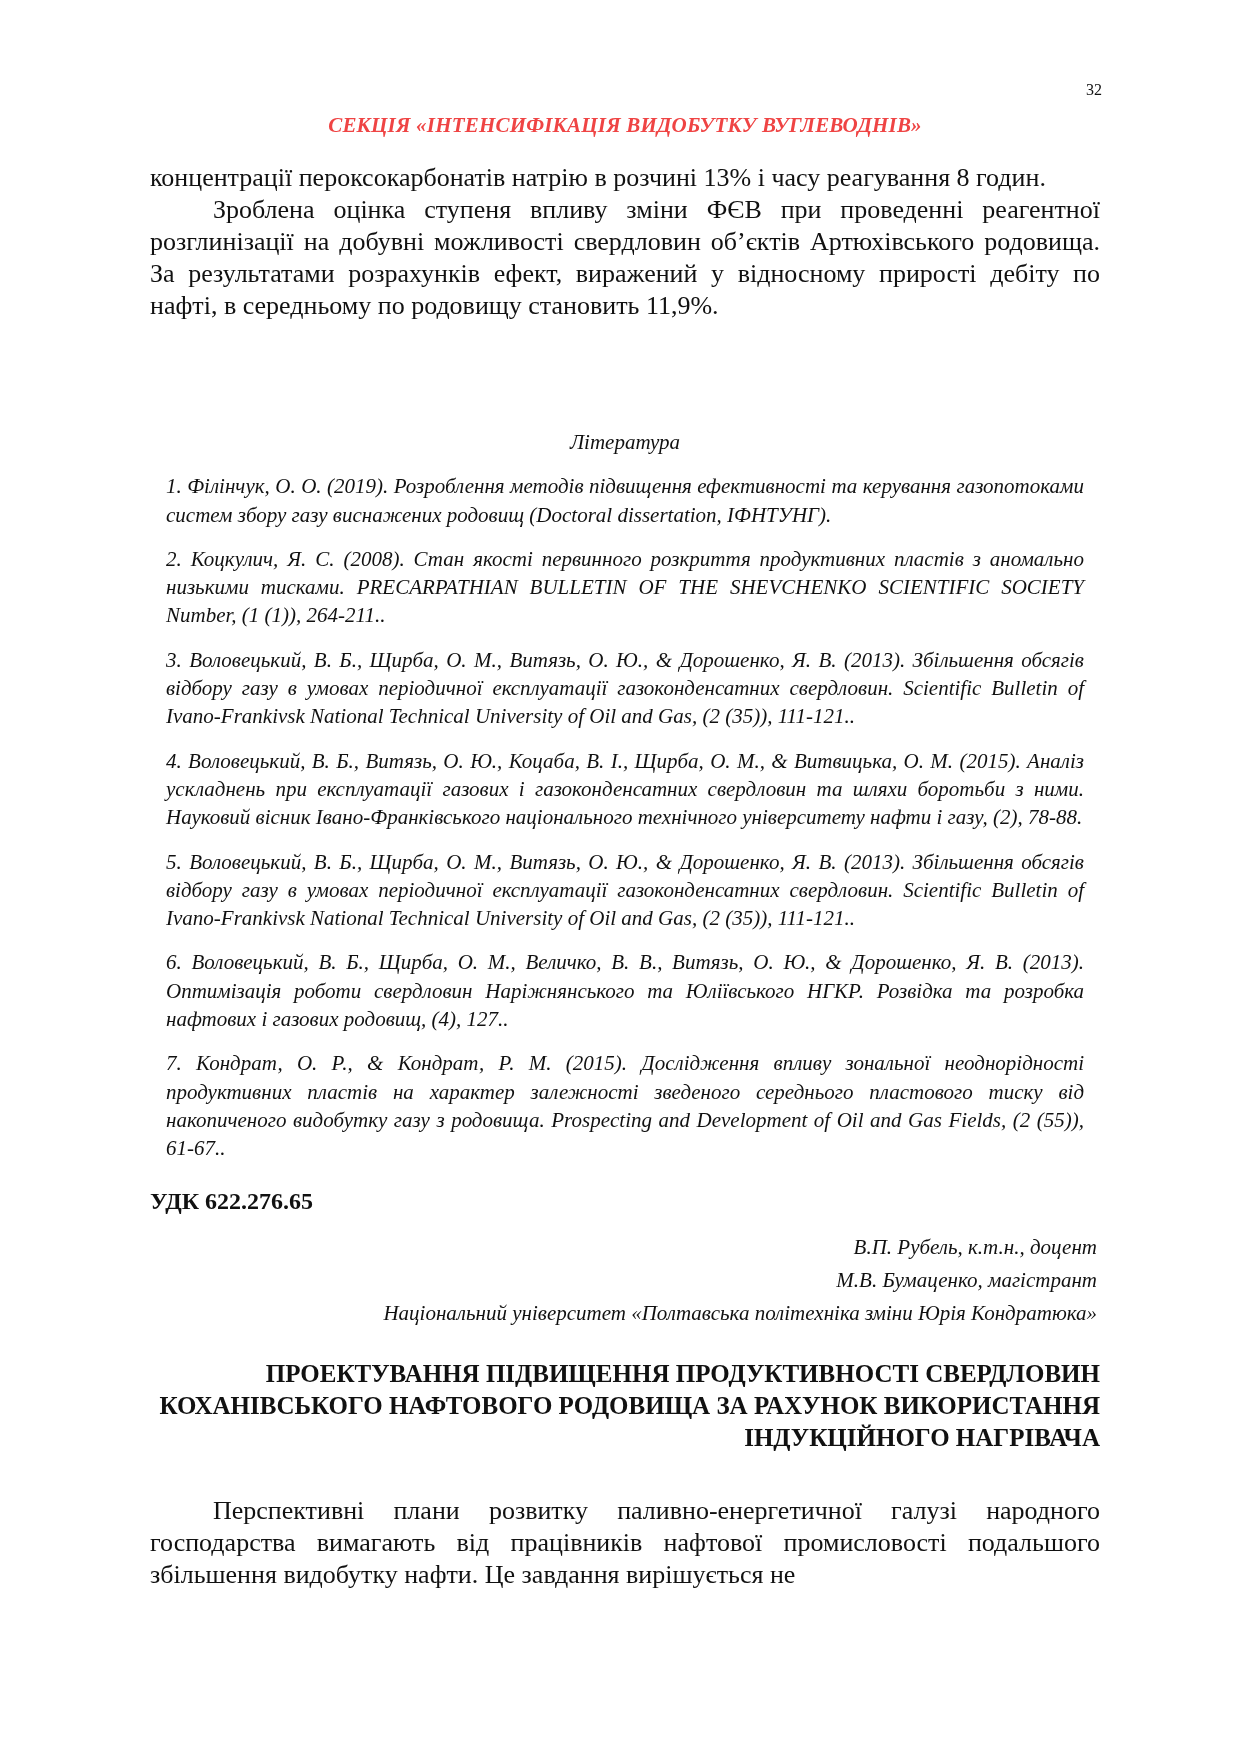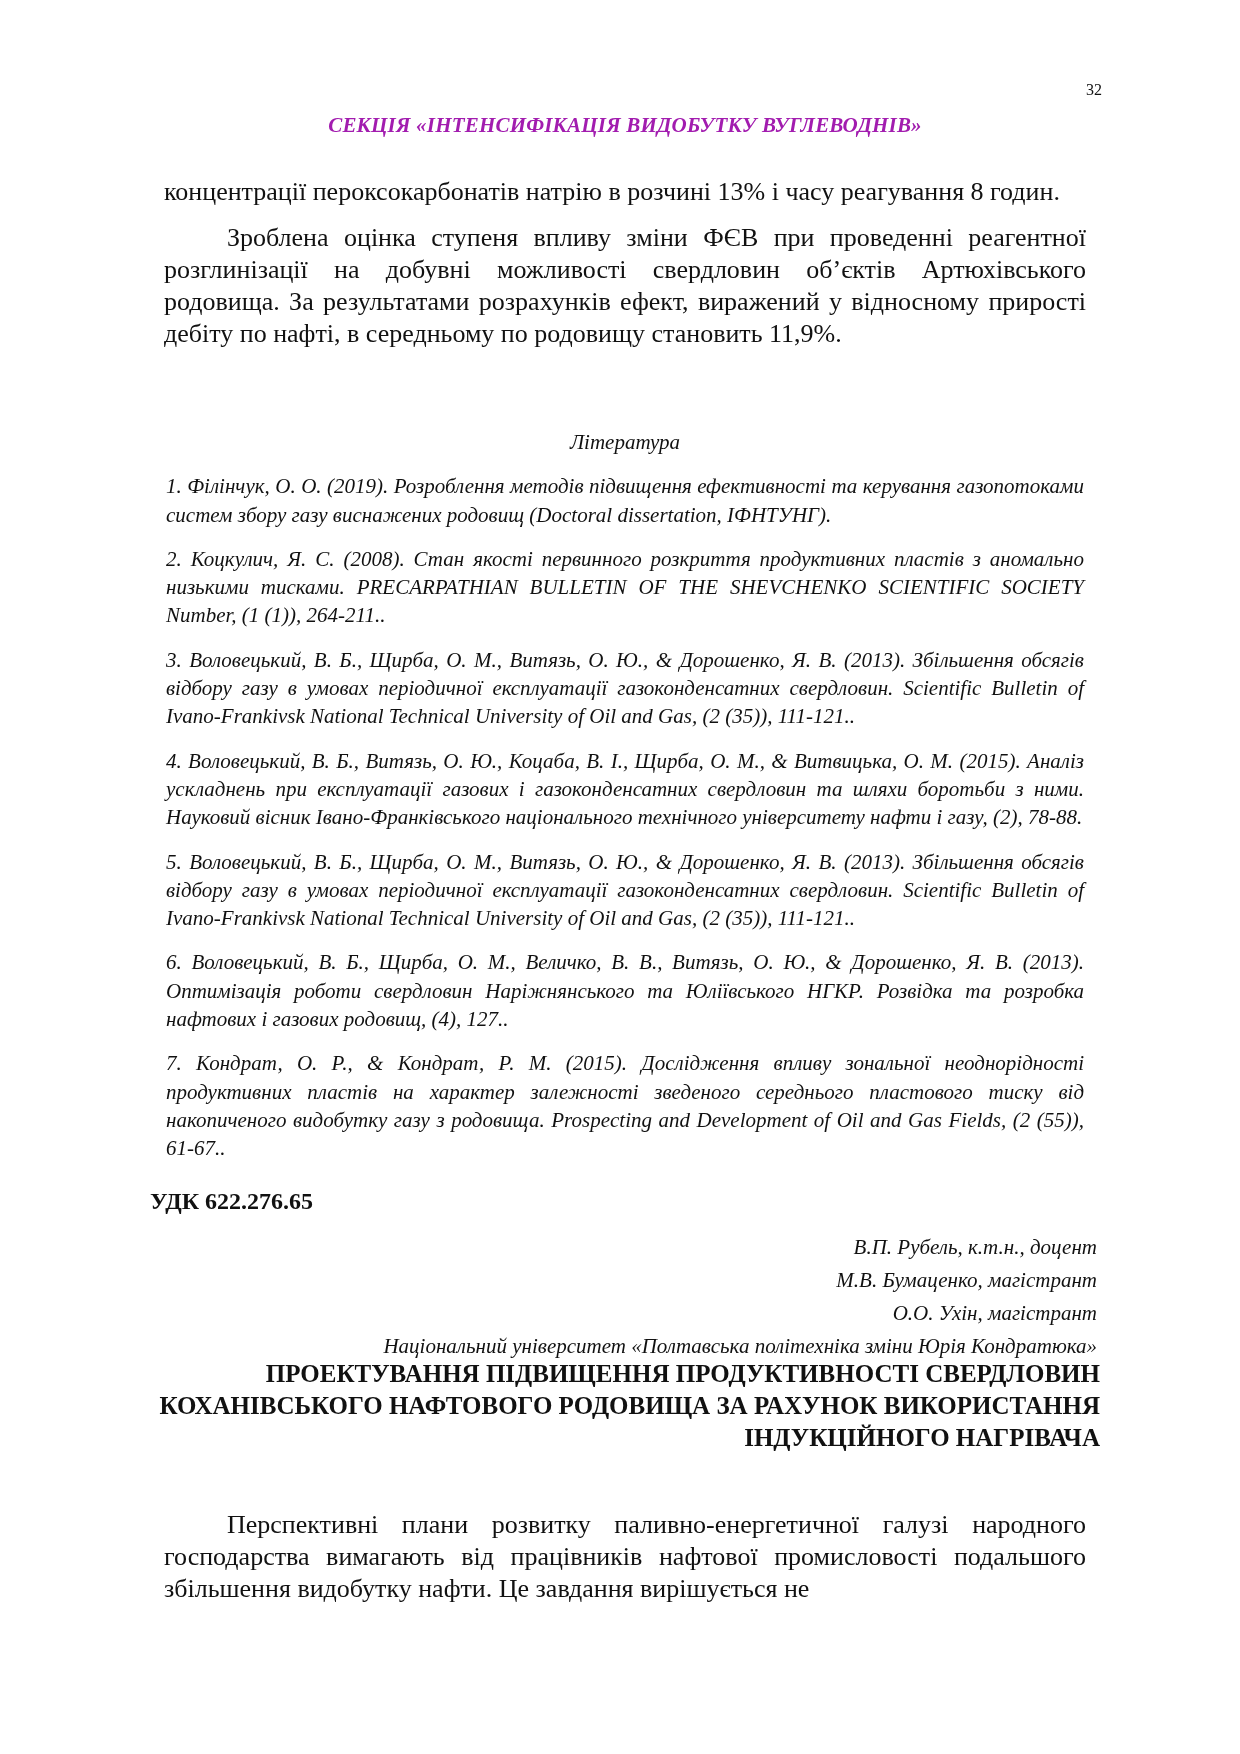--- a/index.html
+++ b/index.html
@@ -24,33 +24,33 @@
     }
     .section-header {
       position: absolute;
       top: 113px;
       left: 150px;
       width: 950px;
       text-align: center;
       font-size: 21px;
       font-weight: bold;
       font-style: italic;
-      color: #a21caf;
+      color: #ef4444;
       letter-spacing: 0.2px;
     }
     .content {
       position: absolute;
       left: 150px;
       width: 950px;
     }
     .body-para {
       font-size: 26px;
       line-height: 32px;
       text-align: justify;
-      margin: 14px;
+      margin: 0;
     }
     .indent { text-indent: 63px; }
     .refs {
       position: absolute;
       top: 414px;
       left: 150px;
       width: 950px;
       font-style: italic;
       font-size: 21px;
       line-height: 28.3px;
@@ -114,21 +114,20 @@
   <p class="ref-item">5.  Воловецький, В. Б., Щирба, О. М., Витязь, О. Ю., &amp; Дорошенко, Я. В. (2013). Збільшення обсягів відбору газу в умовах періодичної експлуатації газоконденсатних свердловин. Scientific Bulletin of Ivano-Frankivsk National Technical University of Oil and Gas, (2 (35)), 111-121..</p>
   <p class="ref-item">6.  Воловецький, В. Б., Щирба, О. М., Величко, В. В., Витязь, О. Ю., &amp; Дорошенко, Я. В. (2013). Оптимізація роботи свердловин Наріжнянського та Юліївського НГКР. Розвідка та розробка нафтових і газових родовищ, (4), 127..</p>
   <p class="ref-item">7.  Кондрат, О. Р., &amp; Кондрат, Р. М. (2015). Дослідження впливу зональної неоднорідності продуктивних пластів на характер залежності зведеного середнього пластового тиску від накопиченого видобутку газу з родовища. Prospecting and Development of Oil and Gas Fields, (2 (55)), 61-67..</p>
 </div>
 
 <div class="udk">УДК 622.276.65</div>
 
 <div class="authors">
   <p>В.П. Рубель, к.т.н., доцент</p>
   <p>М.В. Бумаценко, магістрант</p>
-  <p>О.О. Ухін, магістрант</p>
   <p>Національний університет «Полтавська політехніка зміни Юрія Кондратюка»</p>
 </div>
 
 <p class="article-title">ПРОЕКТУВАННЯ ПІДВИЩЕННЯ ПРОДУКТИВНОСТІ СВЕРДЛОВИН КОХАНІВСЬКОГО НАФТОВОГО РОДОВИЩА ЗА РАХУНОК ВИКОРИСТАННЯ ІНДУКЦІЙНОГО НАГРІВАЧА</p>
 
 <div class="content" style="top:1495px;">
   <p class="body-para indent">Перспективні плани розвитку паливно-енергетичної галузі народного господарства вимагають від працівників нафтової промисловості подальшого збільшення видобутку нафти. Це завдання вирішується не</p>
 </div>
 
 </body></html>

